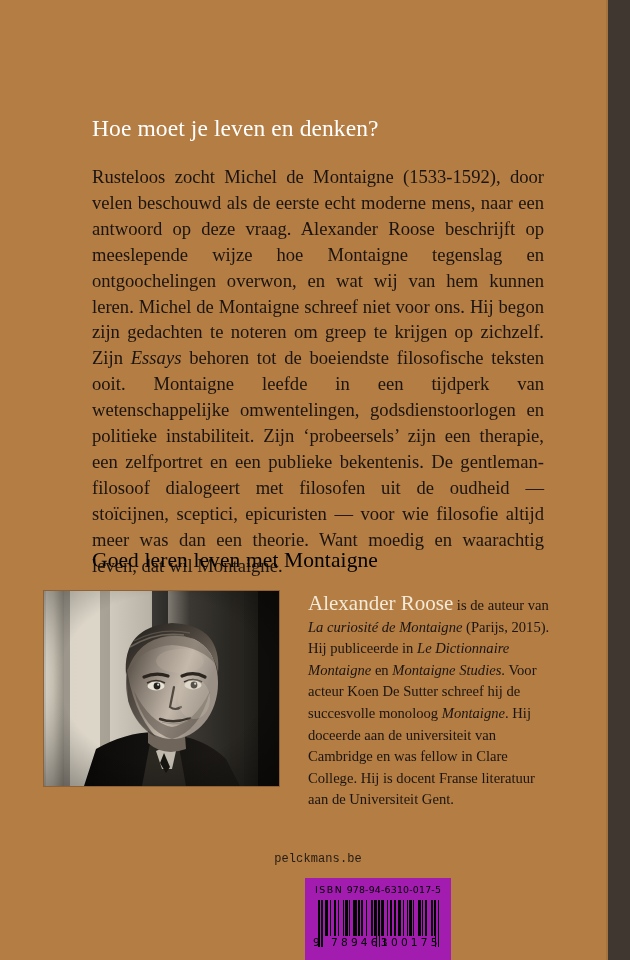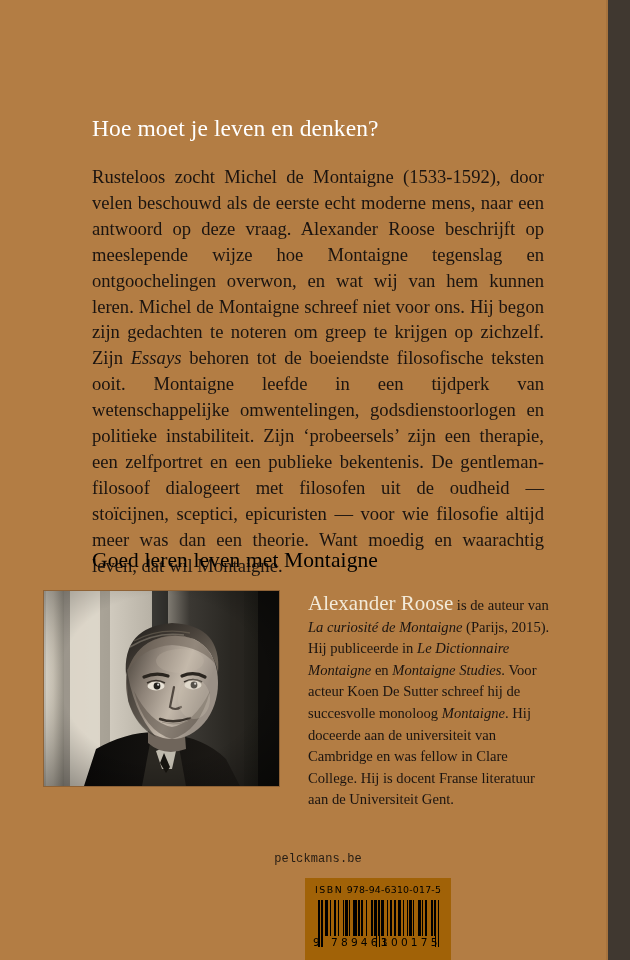--- a/index.html
+++ b/index.html
@@ -122,21 +122,21 @@
     margin-left: 14px;
   }
 
   
   #barcode-block {
     position: absolute;
     left: 305px;
     top: 878px;
     width: 146px;
     height: 82px;
-    background: #a16207;
+    background: #a21caf;
     padding: 0;
   }
   #isbn-text {
     position: absolute;
     left: 0;
     top: 6px;
     width: 146px;
     text-align: center;
     font-family: "DejaVu Sans", "Liberation Sans", sans-serif;
     font-size: 9.4px;

